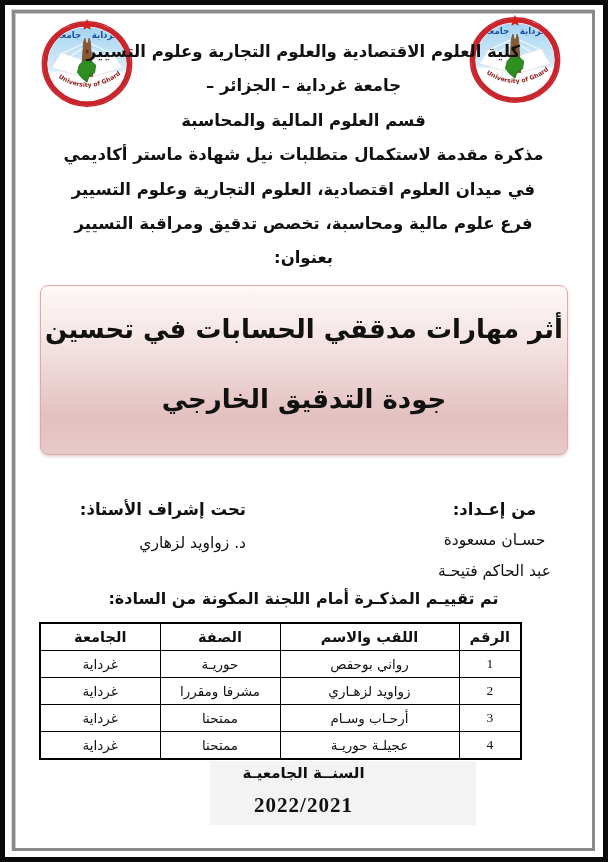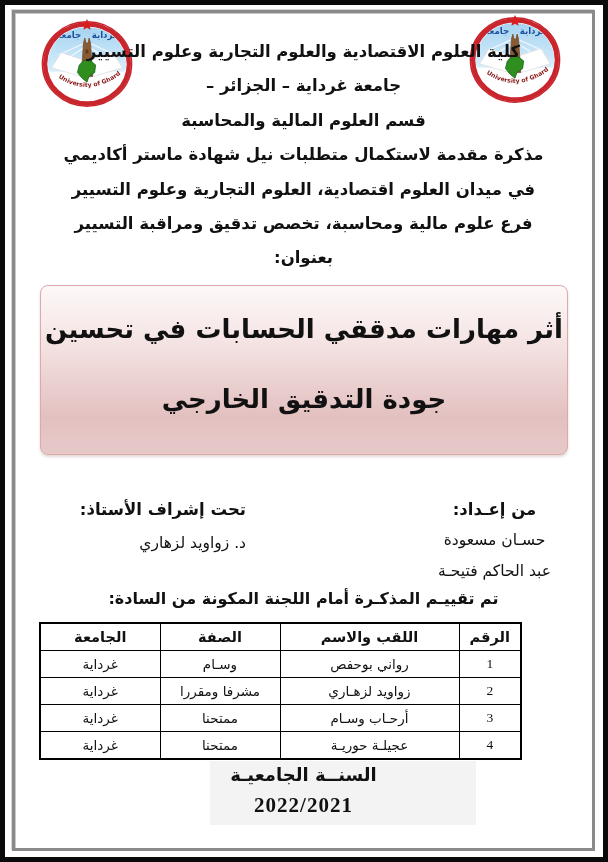--- a/index.html
+++ b/index.html
@@ -44,21 +44,21 @@
                   height:26px;padding:0 2px;overflow:hidden;white-space:nowrap;}
   table.committee{border:2.5px solid #000;}
   table.committee th{font-weight:bold;font-size:14.5px;}
   table.committee td{font-size:13.5px;}
   td.num{font-family:"Liberation Serif",serif;font-size:15px;}
   col.c-num{width:62px;}col.c-name{width:179px;}col.c-role{width:120px;}col.c-univ{width:120px;}
 
   
   .year-highlight{position:absolute;left:195px;top:748px;width:266px;height:64px;background:#f3f3f3;}
   .year-label{position:absolute;left:0;right:0;top:751px;text-align:center;direction:rtl;
-              font-weight:bold;font-size:18px;}
+              font-weight:bold;font-size:15px;}
   .year-value{position:absolute;left:0;right:0;top:780px;text-align:center;
               font-family:"Liberation Serif",serif;font-weight:bold;font-size:21px;letter-spacing:1px;}
 </style>
 </head>
 <body>
 
 <div class="page">
   <div class="frame">
     <div class="content">
 
@@ -166,21 +166,21 @@
             <th>الرقم</th>
             <th>اللقب والاسم</th>
             <th>الصفة</th>
             <th>الجامعة</th>
           </tr>
         </thead>
         <tbody>
           <tr>
             <td class="num">1</td>
             <td>رواني بوحفص</td>
-            <td>وسـام</td>
+            <td>حوريـة</td>
             <td>غرداية</td>
           </tr>
           <tr>
             <td class="num">2</td>
             <td>زواويد لزهـاري</td>
             <td>مشرفا ومقررا</td>
             <td>غرداية</td>
           </tr>
           <tr>
             <td class="num">3</td>

